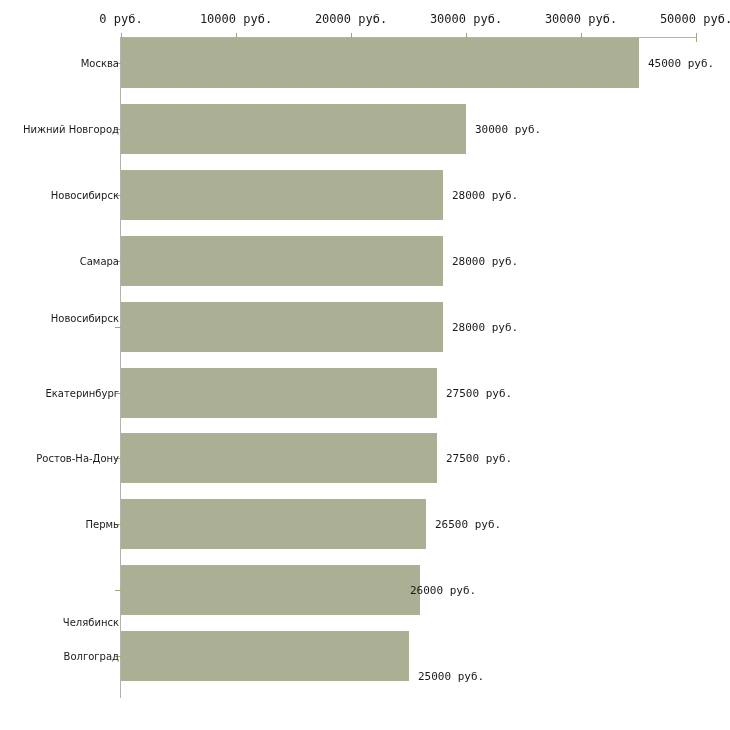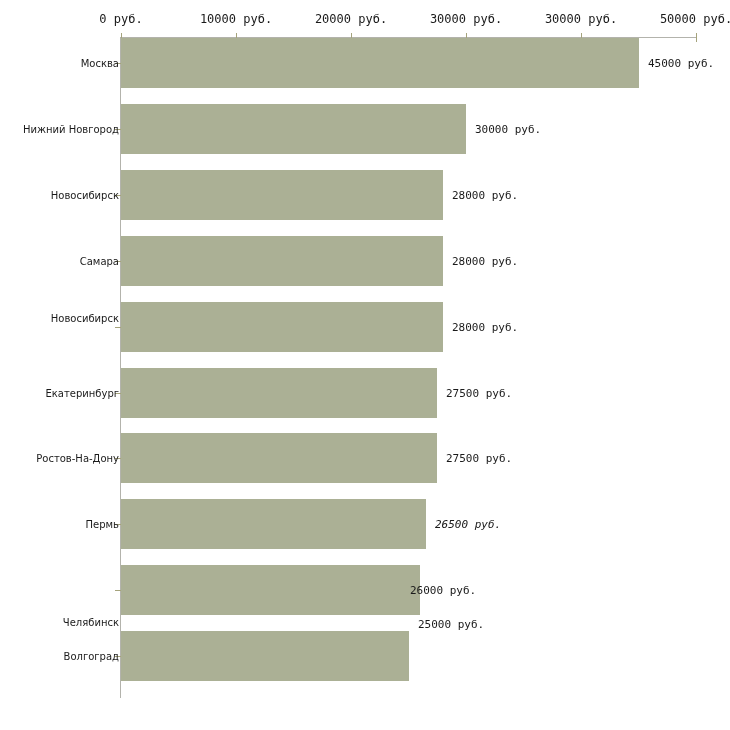--- a/index.html
+++ b/index.html
@@ -126,20 +126,20 @@
       <div class="bar-value" style="left: 452px; top: 194.8px;">28000 руб.</div>
       <div class="bar" title="Самара — 28000 руб." style="top: 236px; height: 50px; width: 322px; background: rgb(171, 176, 149);"></div>
       <div class="bar-value" style="left: 452px; top: 260.7px;">28000 руб.</div>
       <div class="bar" title="Новосибирск — 28000 руб." style="top: 302px; height: 50px; width: 322px; background: rgb(171, 176, 149);"></div>
       <div class="bar-value" style="left: 452px; top: 326.6px;">28000 руб.</div>
       <div class="bar" title="Екатеринбург — 27500 руб." style="top: 368px; height: 50px; width: 316px; background: rgb(171, 176, 149);"></div>
       <div class="bar-value" style="left: 446px; top: 392.5px;">27500 руб.</div>
       <div class="bar" title="Ростов-На-Дону — 27500 руб." style="top: 433px; height: 50px; width: 316px; background: rgb(171, 176, 149);"></div>
       <div class="bar-value" style="left: 446px; top: 458.4px;">27500 руб.</div>
       <div class="bar" title="Пермь — 26500 руб." style="top: 499px; height: 50px; width: 305px; background: rgb(171, 176, 149);"></div>
-      <div class="bar-value" style="left: 435px; top: 524.3px; font-style: italic;">26500 руб.</div>
+      <div class="bar-value" style="left: 435px; top: 524.3px;">26500 руб.</div>
       <div class="bar" title="Челябинск — 26000 руб." style="top: 565px; height: 50px; width: 299px; background: rgb(171, 176, 149);"></div>
       <div class="bar-value" style="left: 410px; top: 590.2px;">26000 руб.</div>
       <div class="bar" title="Волгоград — 25000 руб." style="top: 631px; height: 50px; width: 288px; background: rgb(171, 176, 149);"></div>
-      <div class="bar-value" style="left: 418px; top: 624px;">25000 руб.</div>
+      <div class="bar-value" style="left: 418px; top: 676px;">25000 руб.</div>
     </div>
 
 </div>
 
 </body></html>

